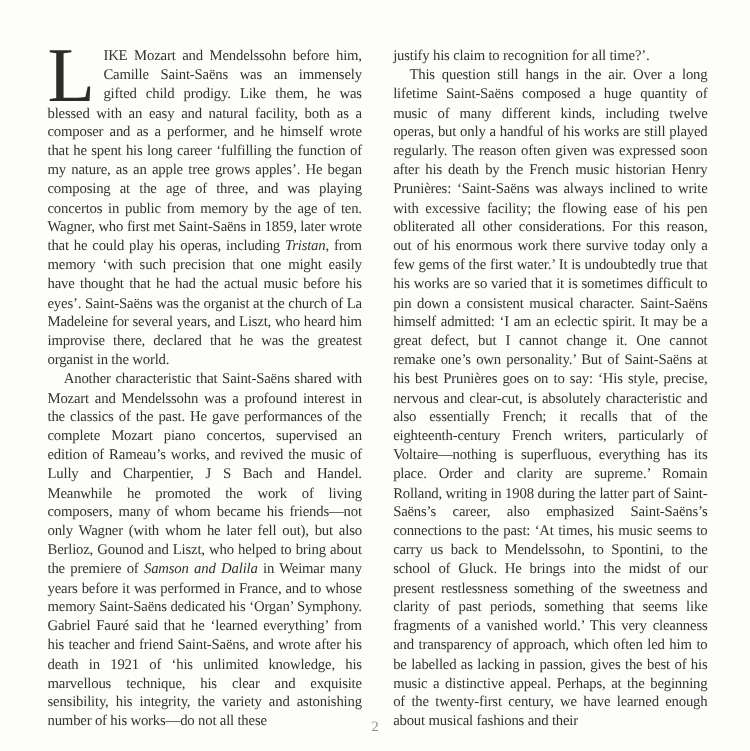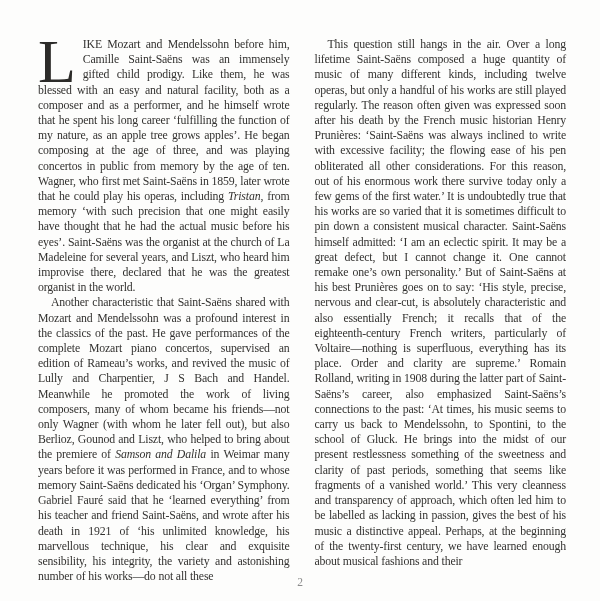--- a/index.html
+++ b/index.html
@@ -54,17 +54,18 @@
 </head>
 <body>
 
 <div class="page">
   <div class="columns">
     <div class="column" id="col-left">
         <p><span class="dropcap">L</span><span>IKE Mozart and Mendelssohn before him, Camille Saint-Saëns was an immensely gifted child prodigy. Like them, he was blessed with an easy and natural facility, both as a composer and as a performer, and he himself wrote that he spent his long career ‘fulfilling the function of my nature, as an apple tree grows apples’. He began composing at the age of three, and was playing concertos in public from memory by the age of ten. Wagner, who first met Saint-Saëns in 1859, later wrote that he could play his operas, including </span><i>Tristan</i><span>, from memory ‘with such precision that one might easily have thought that he had the actual music before his eyes’. Saint-Saëns was the organist at the church of La Madeleine for several years, and Liszt, who heard him improvise there, declared that he was the greatest organist in the world.</span></p>
         <p class="indent"><span>Another characteristic that Saint-Saëns shared with Mozart and Mendelssohn was a profound interest in the classics of the past. He gave performances of the complete Mozart piano concertos, supervised an edition of Rameau’s works, and revived the music of Lully and Charpentier, J S Bach and Handel. Meanwhile he promoted the work of living composers, many of whom became his friends—not only Wagner (with whom he later fell out), but also Berlioz, Gounod and Liszt, who helped to bring about the premiere of </span><i>Samson and Dalila</i><span> in Weimar many years before it was performed in France, and to whose memory Saint-Saëns dedicated his ‘Organ’ Symphony. Gabriel Fauré said that he ‘learned everything’ from his teacher and friend Saint-Saëns, and wrote after his death in 1921 of ‘his unlimited knowledge, his marvellous technique, his clear and exquisite sensibility, his integrity, the variety and astonishing number of his works—do not all these</span></p>
       </div>
     <div class="column" id="col-right">
+        <p><span>justify his claim to recognition for all time?’.</span></p>
         <p class="indent"><span>This question still hangs in the air. Over a long lifetime Saint-Saëns composed a huge quantity of music of many different kinds, including twelve operas, but only a handful of his works are still played regularly. The reason often given was expressed soon after his death by the French music historian Henry Prunières: ‘Saint-Saëns was always inclined to write with excessive facility; the flowing ease of his pen obliterated all other considerations. For this reason, out of his enormous work there survive today only a few gems of the first water.’ It is undoubtedly true that his works are so varied that it is sometimes difficult to pin down a consistent musical character. Saint-Saëns himself admitted: ‘I am an eclectic spirit. It may be a great defect, but I cannot change it. One cannot remake one’s own personality.’ But of Saint-Saëns at his best Prunières goes on to say: ‘His style, precise, nervous and clear-cut, is absolutely characteristic and also essentially French; it recalls that of the eighteenth-century French writers, particularly of Voltaire—nothing is superfluous, everything has its place. Order and clarity are supreme.’ Romain Rolland, writing in 1908 during the latter part of Saint-Saëns’s career, also emphasized Saint-Saëns’s connections to the past: ‘At times, his music seems to carry us back to Mendelssohn, to Spontini, to the school of Gluck. He brings into the midst of our present restlessness something of the sweetness and clarity of past periods, something that seems like fragments of a vanished world.’ This very cleanness and transparency of approach, which often led him to be labelled as lacking in passion, gives the best of his music a distinctive appeal. Perhaps, at the beginning of the twenty-first century, we have learned enough about musical fashions and their</span></p>
       </div>
   </div>
   <div class="page-number">2</div>
 </div>
 
 </body></html>

